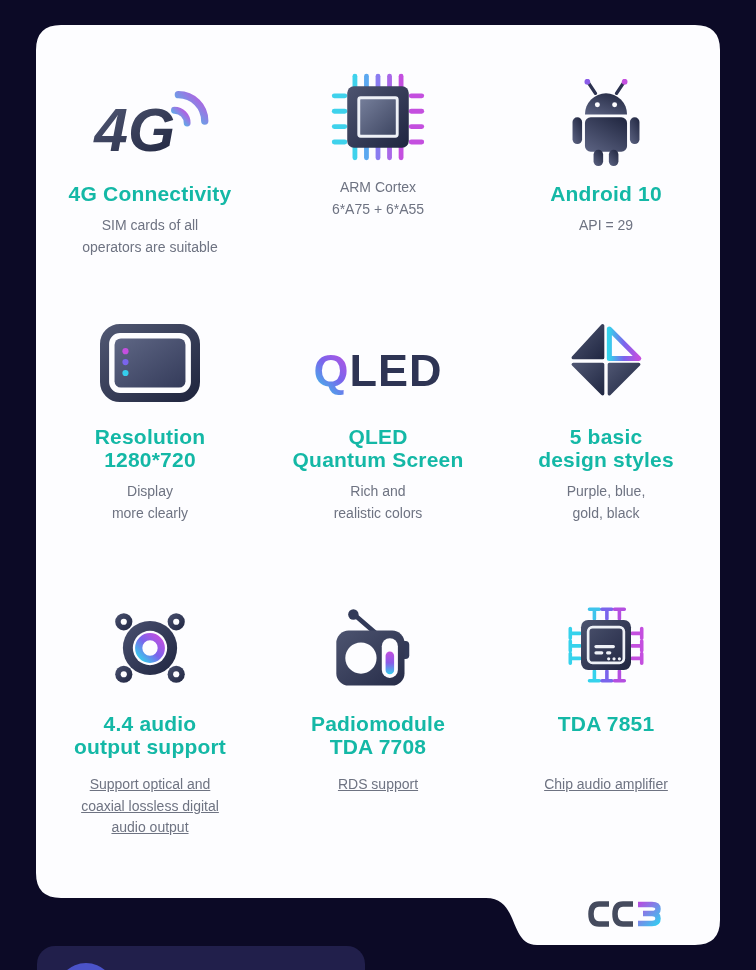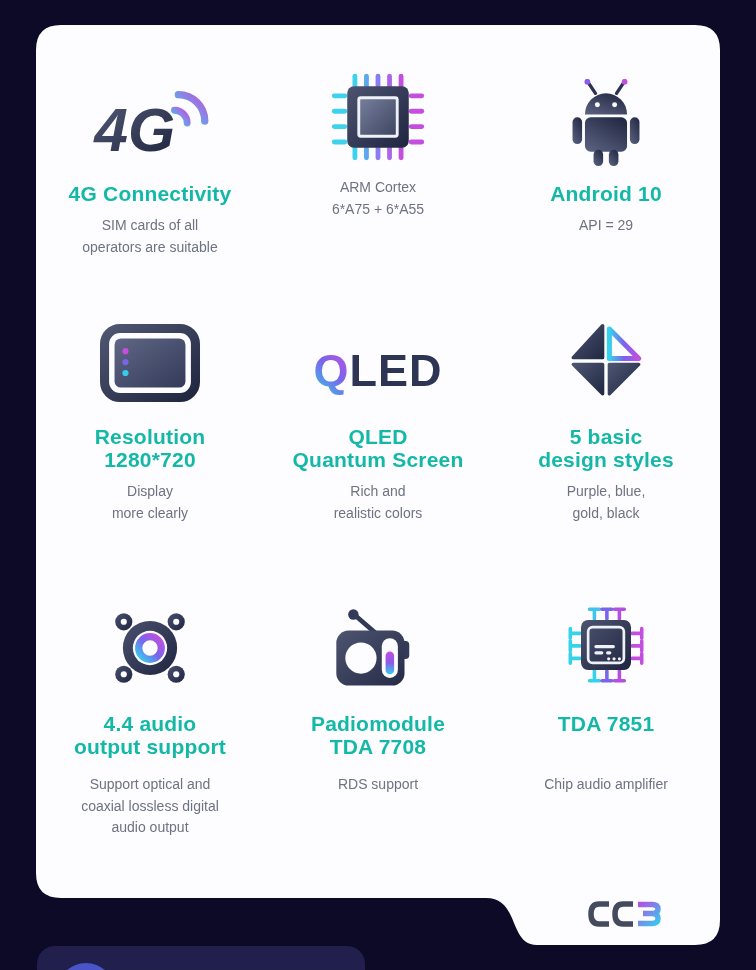--- a/index.html
+++ b/index.html
@@ -51,21 +51,21 @@
     font-size: 14px;
     line-height: 21.5px;
     color: #6e7382;
     margin-top: 10px;
     white-space: pre-line;
     text-align: center;
   }
   .r2 .title { margin-top: 22px; }
   .r2 .subtitle { }
   .r3 .title { margin-top: 17px; min-height: 46px; }
-  .r3 .subtitle { margin-top: 16px; }
+  .r3 .subtitle { margin-top: 16px; text-decoration: underline; }
   .qled-logo {
     font-size: 45px;
     font-weight: 800;
     letter-spacing: 1px;
     color: #2e3454;
     margin-bottom: 6px;
   }
   .qled-logo .grad {
     background: linear-gradient(45deg, #35c8e8 5%, #7a64ec 50%, #c44fdf 95%);
     -webkit-background-clip: text;

